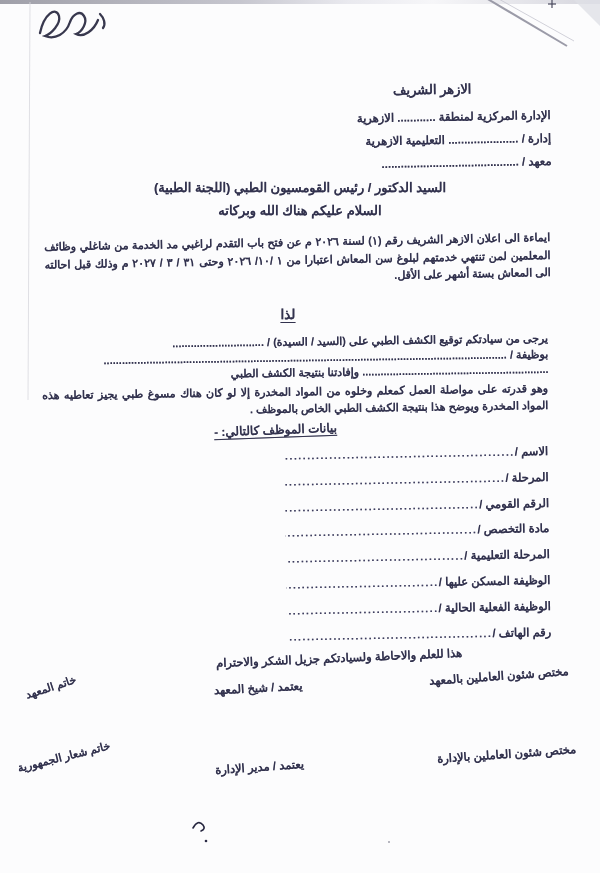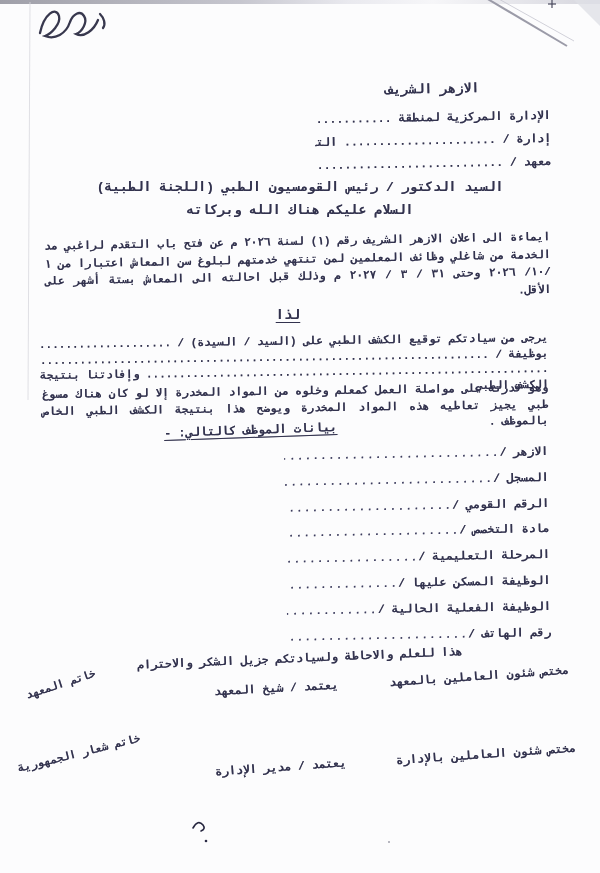--- a/index.html
+++ b/index.html
@@ -1,19 +1,19 @@
 <!DOCTYPE html>
 <html lang="ar"><head>
 <meta charset="utf-8">
 <style>
   html,body{margin:0;padding:0;background:#ffffff;}
   .page{
     position:relative;width:600px;height:873px;overflow:hidden;
     background:#fcfcfd;color:#32324e;direction:rtl;
-    font-family:Liberation Mono, monospace;font-weight:700;
+    font-family:Liberation Sans, sans-serif;font-weight:700;
   }
   .blk{position:absolute;}
   .txt{text-shadow:0 0 .5px rgba(50,50,78,.5);}
   
   .header{top:76px;right:50px;width:236px;font-size:11.5px;line-height:23px;
     text-align:right;transform:rotate(-1deg);transform-origin:top right;}
   .org{text-align:center;font-size:13px;margin-bottom:5px;}
   .h-line{white-space:nowrap;overflow:hidden;}
   
   .salutation{top:176px;left:0;right:0;text-align:center;font-size:13px;line-height:23px;}
@@ -101,25 +101,25 @@
     <div class="req-line">بوظيفة / ....................................................................................................................................</div>
     <div class="req-line wrapok">............................................................. وإفادتنا بنتيجة الكشف الطبي</div>
   </div>
 
   <div class="blk fitness txt">وهو قدرته على مواصلة العمل كمعلم وخلوه من المواد المخدرة إلا لو كان هناك مسوغ طبي يجيز تعاطيه هذه المواد المخدرة ويوضح هذا بنتيجة الكشف الطبي الخاص بالموظف .</div>
 
   <div class="blk fields-title txt">بيانات الموظف كالتالي: -</div>
 
   <div class="blk fields txt">
     <div class="field-row">
-      <span class="field-label">الازهر /</span>
+      <span class="field-label">الاسم /</span>
       <span class="leader">..........................................................................................................</span>
     </div>
     <div class="field-row">
-      <span class="field-label">المسجل /</span>
+      <span class="field-label">المرحلة /</span>
       <span class="leader">..........................................................................................................</span>
     </div>
     <div class="field-row">
       <span class="field-label">الرقم القومي /</span>
       <span class="leader">..........................................................................................................</span>
     </div>
     <div class="field-row">
       <span class="field-label">مادة التخصص /</span>
       <span class="leader">..........................................................................................................</span>
     </div>

